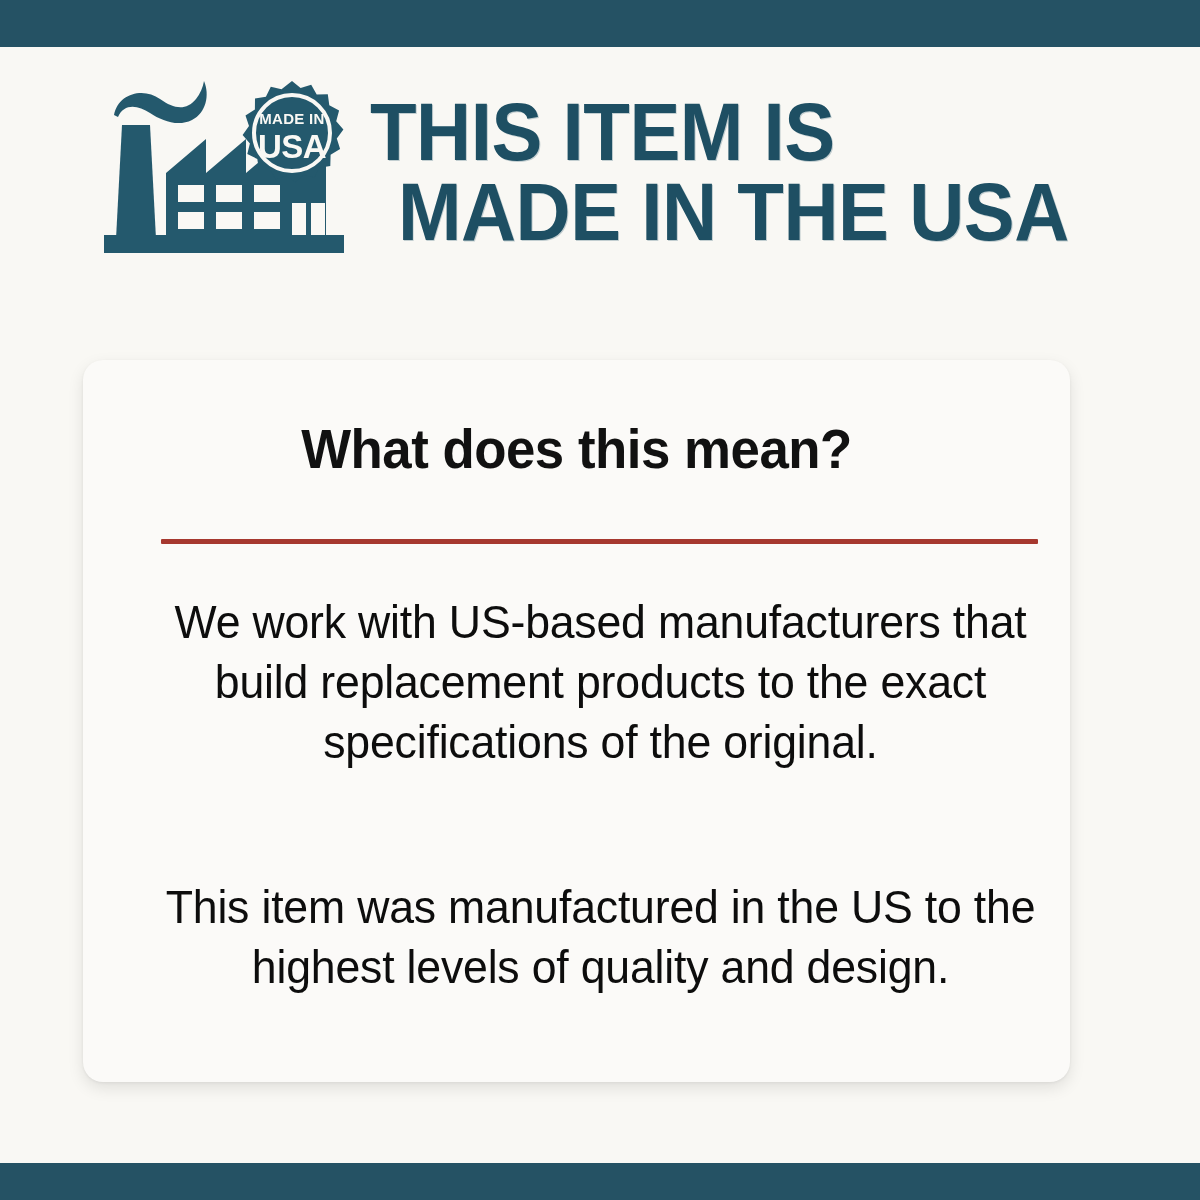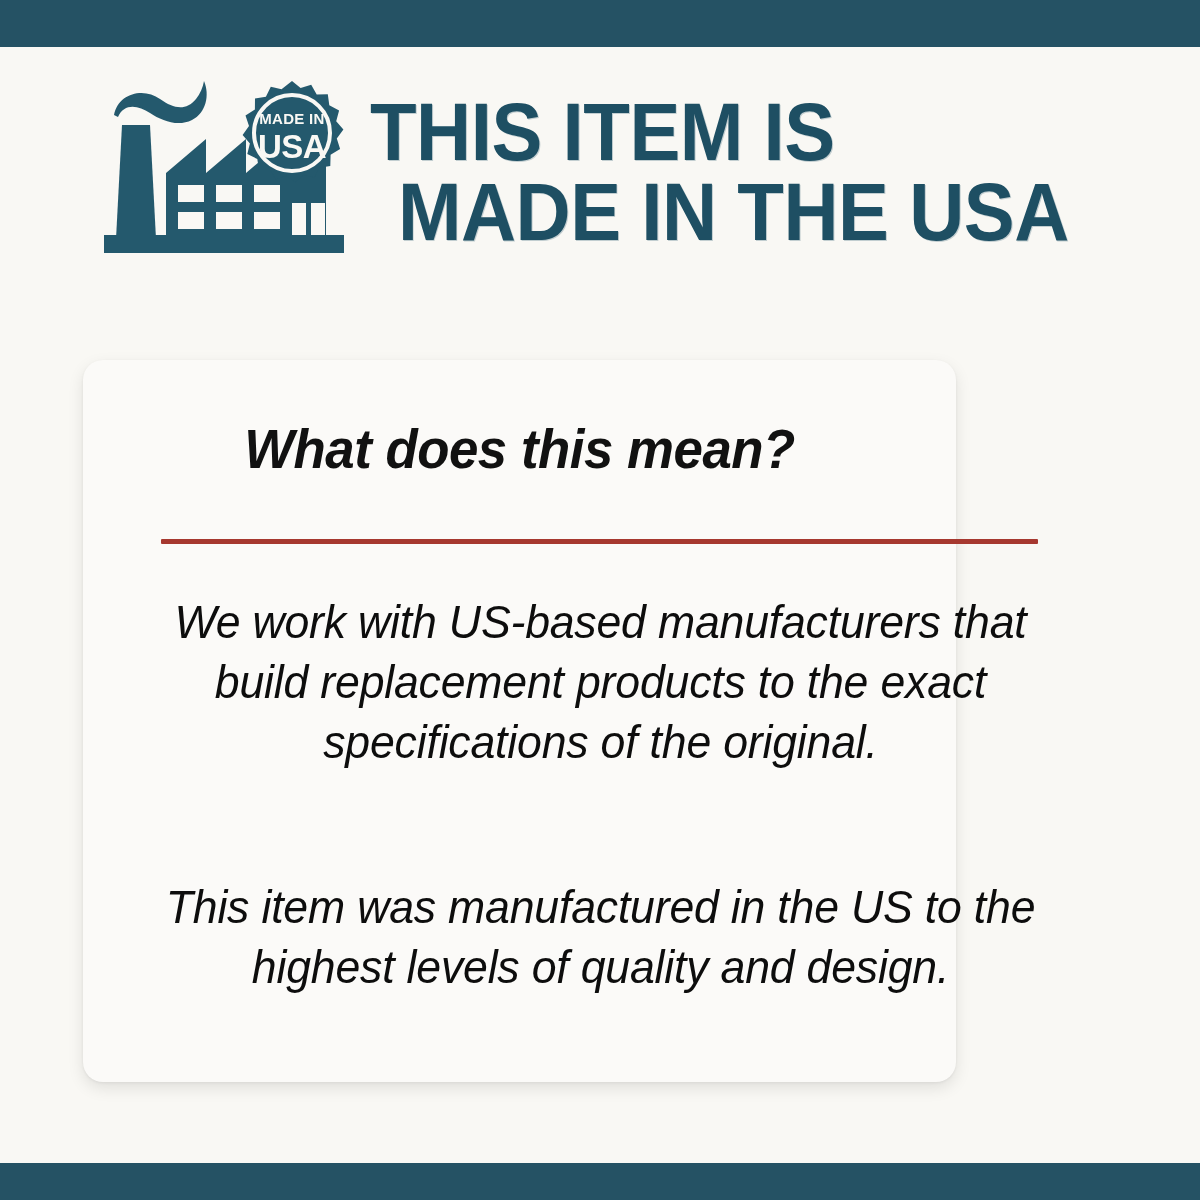--- a/index.html
+++ b/index.html
@@ -68,29 +68,28 @@
     text-shadow: 1px 1px 0 rgba(30,79,99,0.25);
   }
   .headline .line { display: block; }
   .headline .line2 { padding-left: 30px; }
 
   
   .card {
     position: absolute;
     left: 83px;
     top: 360px;
-    width: 873px;
+    width: 987px;
     height: 722px;
     background: #fbfaf8;
     border-radius: 20px;
     box-shadow: 0 6px 16px rgba(0,0,0,0.10),
                 0 1px 3px rgba(0,0,0,0.06);
     box-sizing: border-box;
     padding: 0;
-    font-style: italic;
   }
 
   .card-title {
     position: absolute;
     left: 0;
     top: 62px;
     width: 100%;
     text-align: center;
     color: #111111;
     font-family: "Liberation Sans Narrow", "Liberation Sans", sans-serif;

